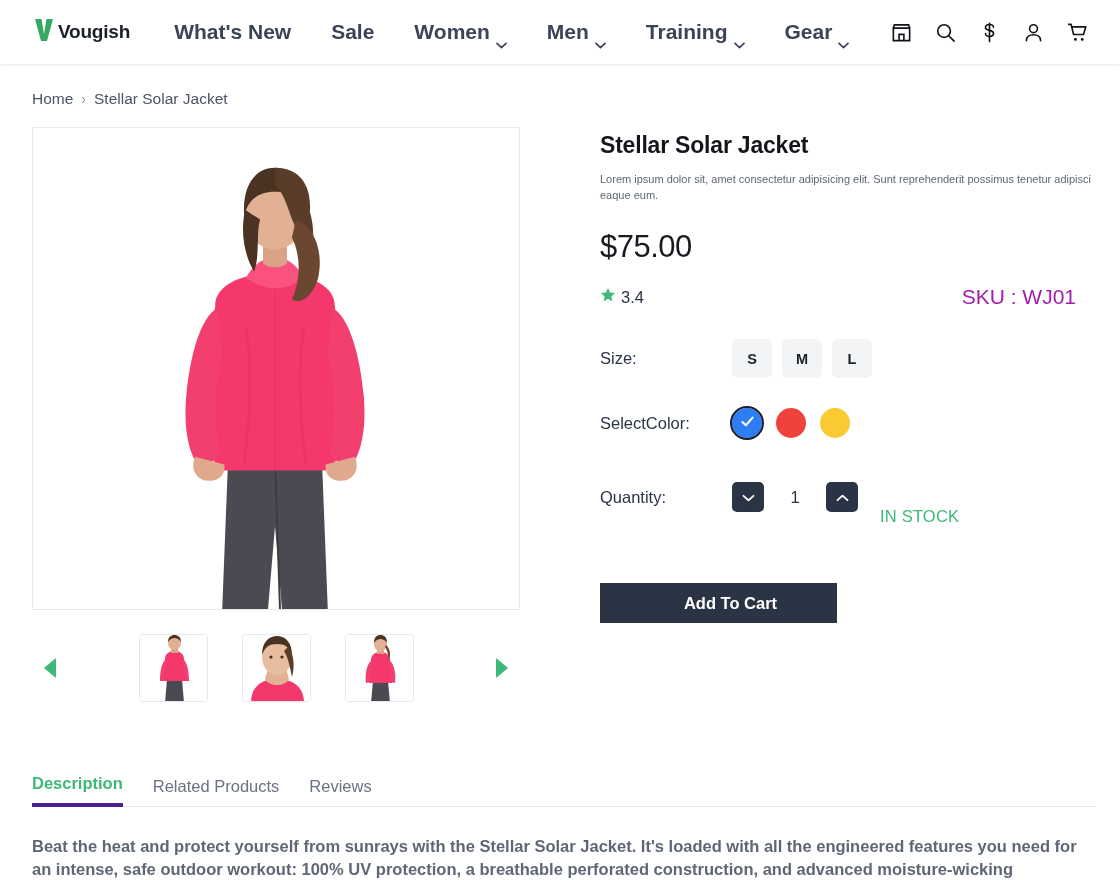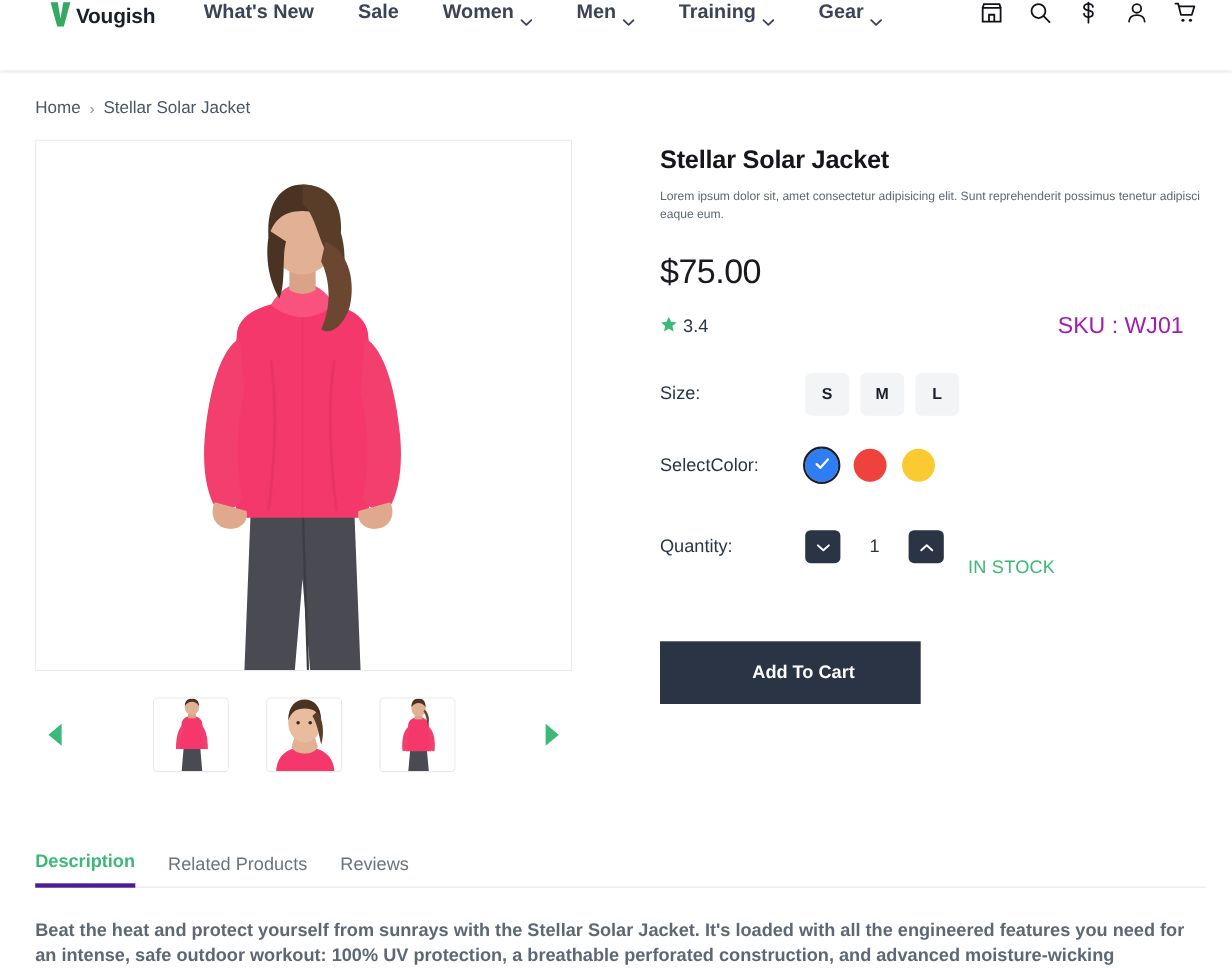--- a/index.html
+++ b/index.html
@@ -9,22 +9,22 @@
     overflow: hidden;
     background: #ffffff;
     font-family: "Liberation Sans", sans-serif;
     color: #2b3445;
   }
 
   
   .header {
     height: 64px;
     display: flex;
-    align-items: flex-start;
-    padding: 0 30px 0 44px;
+    align-items: center;
+    padding: 0 30px 0 33px;
     background: #fff;
     box-shadow: 0 1px 3px rgba(0,0,0,0.10);
     position: relative;
     z-index: 5;
   }
   .logo {
     display: flex;
     align-items: center;
     gap: 3px;
     margin-right: 44px;
@@ -38,21 +38,21 @@
   }
   .nav {
     display: flex;
     align-items: center;
     gap: 0;
   }
   .nav-item {
     display: flex;
     align-items: center;
     gap: 6px;
-    font-size: 18px;
+    font-size: 21px;
     font-weight: 700;
     color: #3c4356;
     padding: 0 22px 0 0;
     margin-right: 18px;
     cursor: pointer;
     white-space: nowrap;
   }
   .nav-item:last-child { margin-right: 0; }
   .chev-down {
     width: 11px; height: 7px;
@@ -251,21 +251,21 @@
     margin-top: 39px;
   }
 
   .cta-row {
     margin-top: 57px;
     display: flex;
     gap: 38px;
     padding-right: 22px;
   }
   .btn {
-    height: 57px;
+    height: 40px;
     border: none;
     font-family: inherit;
     font-size: 16.5px;
     font-weight: 700;
     cursor: pointer;
     display: flex;
     align-items: center;
     justify-content: center;
     gap: 13px;
     color: #fff;

